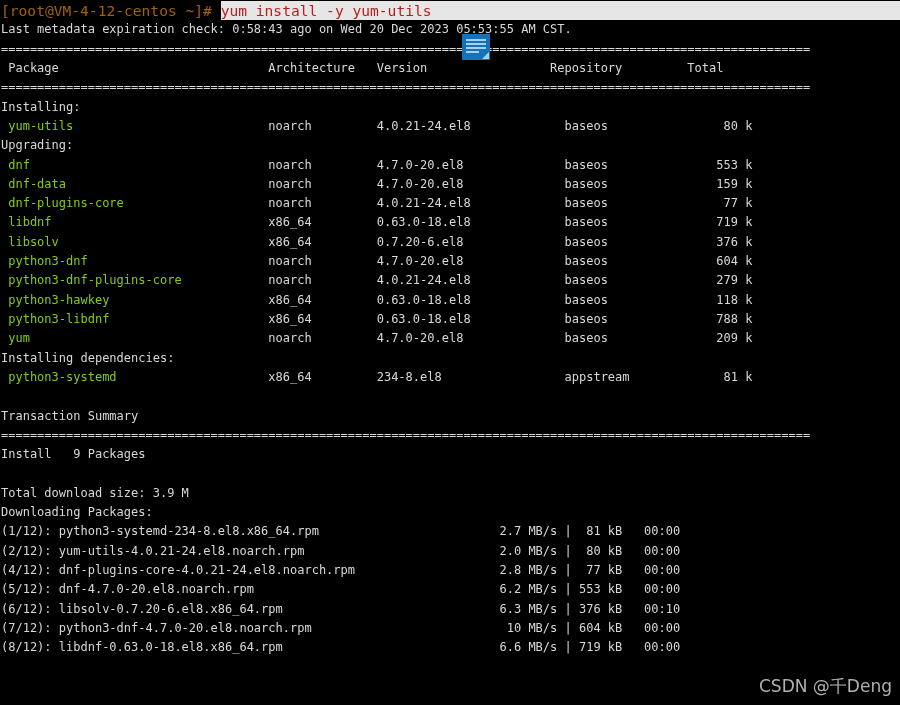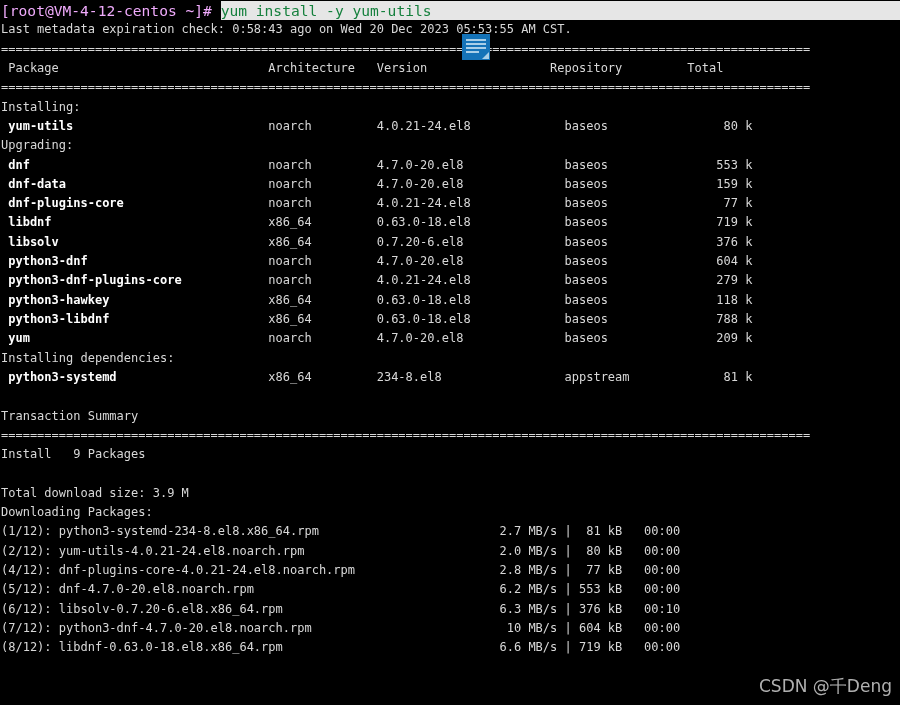--- a/index.html
+++ b/index.html
@@ -50,33 +50,33 @@
   
   .prompt-line {
     white-space: pre;
     height: 19.32px;
     line-height: 19.32px;
     padding-left: 1px;
     display: flex;
     align-items: stretch;
   }
   .prompt-text {
-    color: #f0abfc;
+    color: #a16207;
     white-space: pre;
     text-align: right;
   }
   .cmd-highlight {
     background: #e6e6e6;
-    color: #15803d;
+    color: #b91c1c;
     white-space: pre;
     flex: 1 1 auto;
     display: block;
   }
 
-  .pkg { color: #ffffff; font-weight: bold; }
+  .pkg { color: #84cc16; font-weight: normal; }
   .sep { color: #d8d8d8; }
 
   
   .doc-icon {
     position: absolute;
     left: 462px;
     top: 34px;
     width: 28px;
     height: 26px;
     background: #1473b8;

